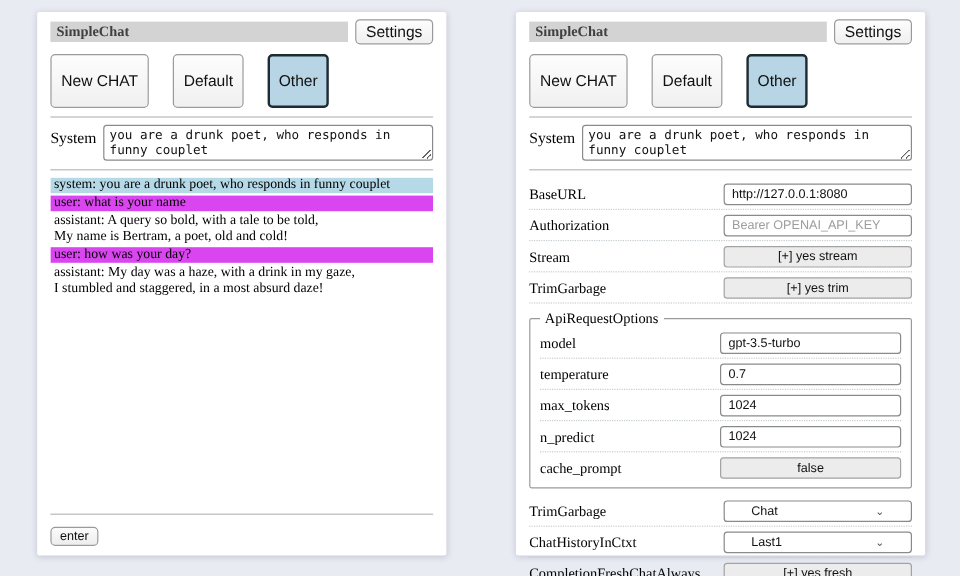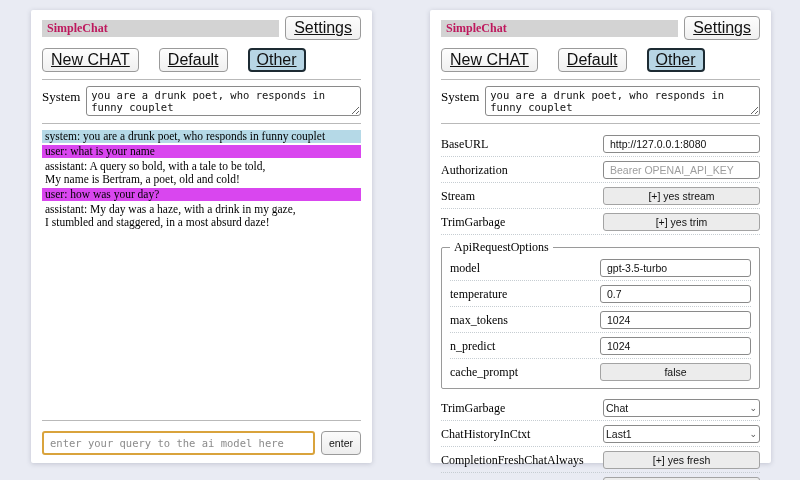--- a/index.html
+++ b/index.html
@@ -22,34 +22,34 @@
     box-shadow:0 1px 5px rgba(60,64,90,.22);
     border-radius:2px;
     padding:6px 11px 8px 11px;
     display:flex; flex-direction:column;
   }
   
   .header-row { display:flex; align-items:center; gap:6px; }
   .titlebar {
     flex:1; background:#d3d3d3;
     font-weight:bold; font-size:12px; line-height:15px;
-    padding:1px 5px; color:#be185d;
+    padding:1px 5px; color:#404040;
   }
   .btn {
     font-family:"Liberation Sans", sans-serif;
-    font-size:16px; color:#111;
+    font-size:13px; color:#111;
     background:linear-gradient(#fdfdfd,#f0f0f0);
     border:1px solid #9a9a9a; border-radius:4px;
-    padding:2px 8px; cursor:pointer; white-space:nowrap;text-decoration:underline;
+    padding:2px 8px; cursor:pointer; white-space:nowrap;
   }
   .toolbar { display:flex; gap:20px; margin-top:8px; }
   .btn.selected {
     background:#b7d5e4;
     border:2px solid #1d2b33;
-    padding:1px 7px;
+    padding:13px 7px;
   }
   hr.divider {
     border:none; border-top:1px solid #b9b9b9;
     margin:7px 0 5px 0; width:100%;
   }
   
   .system-row { display:flex; gap:6px; align-items:flex-start; margin-top:1px; }
   .system-label { font-size:13px; padding-top:3px; }
   .system-textarea {
     flex:1; height:24px;
@@ -103,21 +103,21 @@
     width:100%; box-sizing:border-box;
     font-family:"Liberation Sans", sans-serif; font-size:10.5px;
     background:#ececec; border:1px solid #a3a3a3; border-radius:3px;
     padding:2px 0; color:#111; cursor:pointer;
   }
   .ctl-select {
     width:100%; box-sizing:border-box;
     display:flex; justify-content:space-between; align-items:center;
     font-family:"Liberation Sans", sans-serif; font-size:10.5px;
     border:1px solid #8a8a8a; border-radius:3px;
-    padding:2px 2px; background:#fff; color:#111; cursor:pointer;
+    padding:2px 22px; background:#fff; color:#111; cursor:pointer;
   }
   .chevron { font-size:9px; color:#555; line-height:8px; }
   fieldset.api-options {
     border:1px solid #9a9a9a; border-radius:2px;
     margin:5px 0 6px 0; padding:0 8px 4px 8px;
   }
   fieldset.api-options legend { font-size:12px; padding:0 4px; }
   fieldset.api-options .setting-row { grid-template-columns:150px 1fr; }
   .spacer { flex:1; }
 </style>
@@ -146,21 +146,20 @@
       <div class="msg system">system: you are a drunk poet, who responds in funny couplet</div>
       <div class="msg user">user: what is your name</div>
       <div class="msg assistant">assistant: A query so bold, with a tale to be told,
 My name is Bertram, a poet, old and cold!</div>
       <div class="msg user">user: how was your day?</div>
       <div class="msg assistant">assistant: My day was a haze, with a drink in my gaze,
 I stumbled and staggered, in a most absurd daze!</div>
     </div>
     <hr class="divider">
     <div class="query-row">
-      <input class="query-input focused" type="text" placeholder="enter your query to the ai model here" style="">
       <button class="submit-btn">enter</button>
     </div>
   </div>
 
   <div class="panel">
     <div class="header-row">
       <div class="titlebar">SimpleChat</div>
       <button class="btn">Settings</button>
     </div>
     <div class="toolbar">

